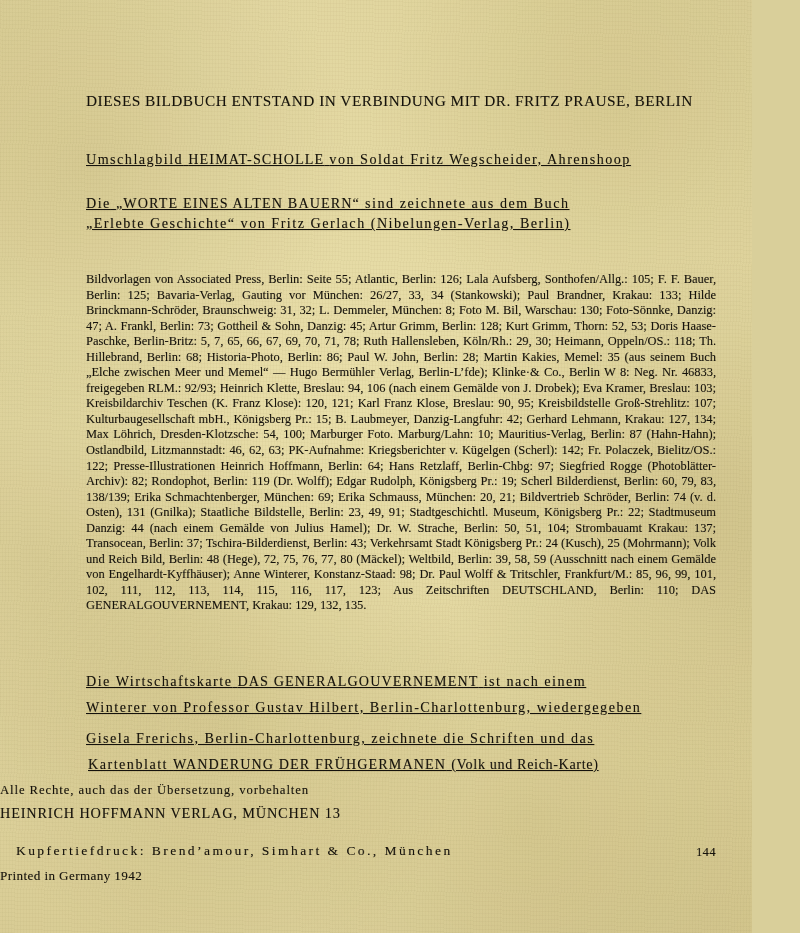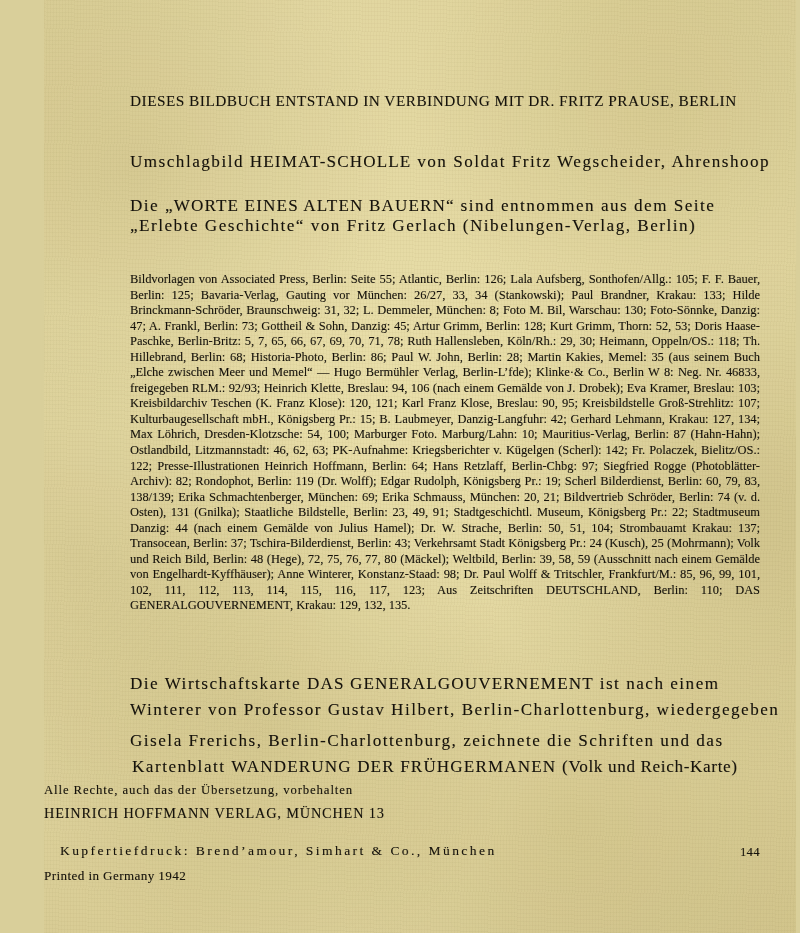--- a/index.html
+++ b/index.html
@@ -24,21 +24,20 @@
     background:
       radial-gradient(ellipse 120% 90% at 48% 42%,
         rgba(233,223,170,0.95) 0%,
         rgba(226,214,156,0.55) 45%,
         rgba(205,190,130,0.45) 80%,
         rgba(186,170,112,0.55) 100%),
       linear-gradient(115deg,
         #ded3a0 0%, #e3d9a9 22%, #ddd29d 48%, #e0d6a4 70%, #d4c892 100%);
     color: #1a1712;
     overflow: hidden;
-    margin-left: 44px;
   }
   
   #page::before {
     content: "";
     position: absolute;
     inset: 0;
     pointer-events: none;
     background-image:
       radial-gradient(circle at 12% 18%, rgba(160,142,88,0.14) 0%, rgba(160,142,88,0) 26%),
       radial-gradient(circle at 82% 12%, rgba(168,150,95,0.12) 0%, rgba(168,150,95,0) 24%),
@@ -86,23 +85,24 @@
     width: 640px;
     font-size: 15.2px;
     letter-spacing: 0.55px;
     font-weight: 400;
     white-space: nowrap;
   }
 
   
   .spaced {
     position: absolute;
-    font-size: 17px;
+    font-size: 14px;
     letter-spacing: 1.55px;
     white-space: nowrap;
+    text-decoration: underline;
   }
   .spaced .tight {
     letter-spacing: 0.7px;
   }
   .spaced .caps {
     letter-spacing: 1.2px;
   }
 
   #line-umschlag  { left: 86px; top: 152px; }
   #line-worte-1   { left: 86px; top: 196px; }
@@ -179,21 +179,21 @@
 
     <div id="line-umschlag" class="spaced ink">
       <span>Umschlagbild</span>
       <span class="caps">HEIMAT-SCHOLLE</span>
       <span>von Soldat Fritz Wegscheider, Ahrenshoop</span>
     </div>
 
     <div id="line-worte-1" class="spaced ink">
       <span>Die</span>
       <span class="caps">„WORTE EINES ALTEN BAUERN“</span>
-      <span>sind entnommen aus dem Seite</span>
+      <span>sind zeichnete aus dem Buch</span>
     </div>
 
     <div id="line-worte-2" class="spaced ink">„Erlebte Geschichte“ von Fritz Gerlach (Nibelungen-Verlag, Berlin)</div>
 
     <div id="credits" class="ink">
       <p>Bildvorlagen von Associated Press, Berlin: Seite 55; Atlantic, Berlin: 126; Lala Aufsberg, Sonthofen/Allg.: 105; F. F. Bauer, Berlin: 125; Bavaria-Verlag, Gauting vor München: 26/27, 33, 34 (Stankowski); Paul Brandner, Krakau: 133; Hilde Brinckmann-Schröder, Braunschweig: 31, 32; L. Demmeler, München: 8; Foto M. Bil, Warschau: 130; Foto-Sönnke, Danzig: 47; A. Frankl, Berlin: 73; Gottheil &amp; Sohn, Danzig: 45; Artur Grimm, Berlin: 128; Kurt Grimm, Thorn: 52, 53; Doris Haase-Paschke, Berlin-Britz: 5, 7, 65, 66, 67, 69, 70, 71, 78; Ruth Hallensleben, Köln/Rh.: 29, 30; Heimann, Oppeln/OS.: 118; Th. Hillebrand, Berlin: 68; Historia-Photo, Berlin: 86; Paul W. John, Berlin: 28; Martin Kakies, Memel: 35 (aus seinem Buch „Elche zwischen Meer und Memel“ — Hugo Bermühler Verlag, Berlin-L’fde); Klinke·&amp; Co., Berlin W 8: Neg. Nr. 46833, freigegeben RLM.: 92/93; Heinrich Klette, Breslau: 94, 106 (nach einem Gemälde von J. Drobek); Eva Kramer, Breslau: 103; Kreisbildarchiv Teschen (K. Franz Klose): 120, 121; Karl Franz Klose, Breslau: 90, 95; Kreisbildstelle Groß-Strehlitz: 107; Kulturbaugesellschaft mbH., Königsberg Pr.: 15; B. Laubmeyer, Danzig-Langfuhr: 42; Gerhard Lehmann, Krakau: 127, 134; Max Löhrich, Dresden-Klotzsche: 54, 100; Marburger Foto. Marburg/Lahn: 10; Mauritius-Verlag, Berlin: 87 (Hahn-Hahn); Ostlandbild, Litzmannstadt: 46, 62, 63; PK-Aufnahme: Kriegsberichter v. Kügelgen (Scherl): 142; Fr. Polaczek, Bielitz/OS.: 122; Presse-Illustrationen Heinrich Hoffmann, Berlin: 64; Hans Retzlaff, Berlin-Chbg: 97; Siegfried Rogge (Photoblätter-Archiv): 82; Rondophot, Berlin: 119 (Dr. Wolff); Edgar Rudolph, Königsberg Pr.: 19; Scherl Bilderdienst, Berlin: 60, 79, 83, 138/139; Erika Schmachtenberger, München: 69; Erika Schmauss, München: 20, 21; Bildvertrieb Schröder, Berlin: 74 (v. d. Osten), 131 (Gnilka); Staatliche Bildstelle, Berlin: 23, 49, 91; Stadtgeschichtl. Museum, Königsberg Pr.: 22; Stadtmuseum Danzig: 44 (nach einem Gemälde von Julius Hamel); Dr. W. Strache, Berlin: 50, 51, 104; Strombauamt Krakau: 137; Transocean, Berlin: 37; Tschira-Bilderdienst, Berlin: 43; Verkehrsamt Stadt Königsberg Pr.: 24 (Kusch), 25 (Mohrmann); Volk und Reich Bild, Berlin: 48 (Hege), 72, 75, 76, 77, 80 (Mäckel); Weltbild, Berlin: 39, 58, 59 (Ausschnitt nach einem Gemälde von Engelhardt-Kyffhäuser); Anne Winterer, Konstanz-Staad: 98; Dr. Paul Wolff &amp; Tritschler, Frankfurt/M.: 85, 96, 99, 101, 102, 111, 112, 113, 114, 115, 116, 117, 123; Aus Zeitschriften DEUTSCHLAND, Berlin: 110; DAS GENERALGOUVERNEMENT, Krakau: 129, 132, 135.</p>
     </div>
 
     <div id="line-wirt-1" class="spaced ink">
       <span>Die Wirtschaftskarte</span>

